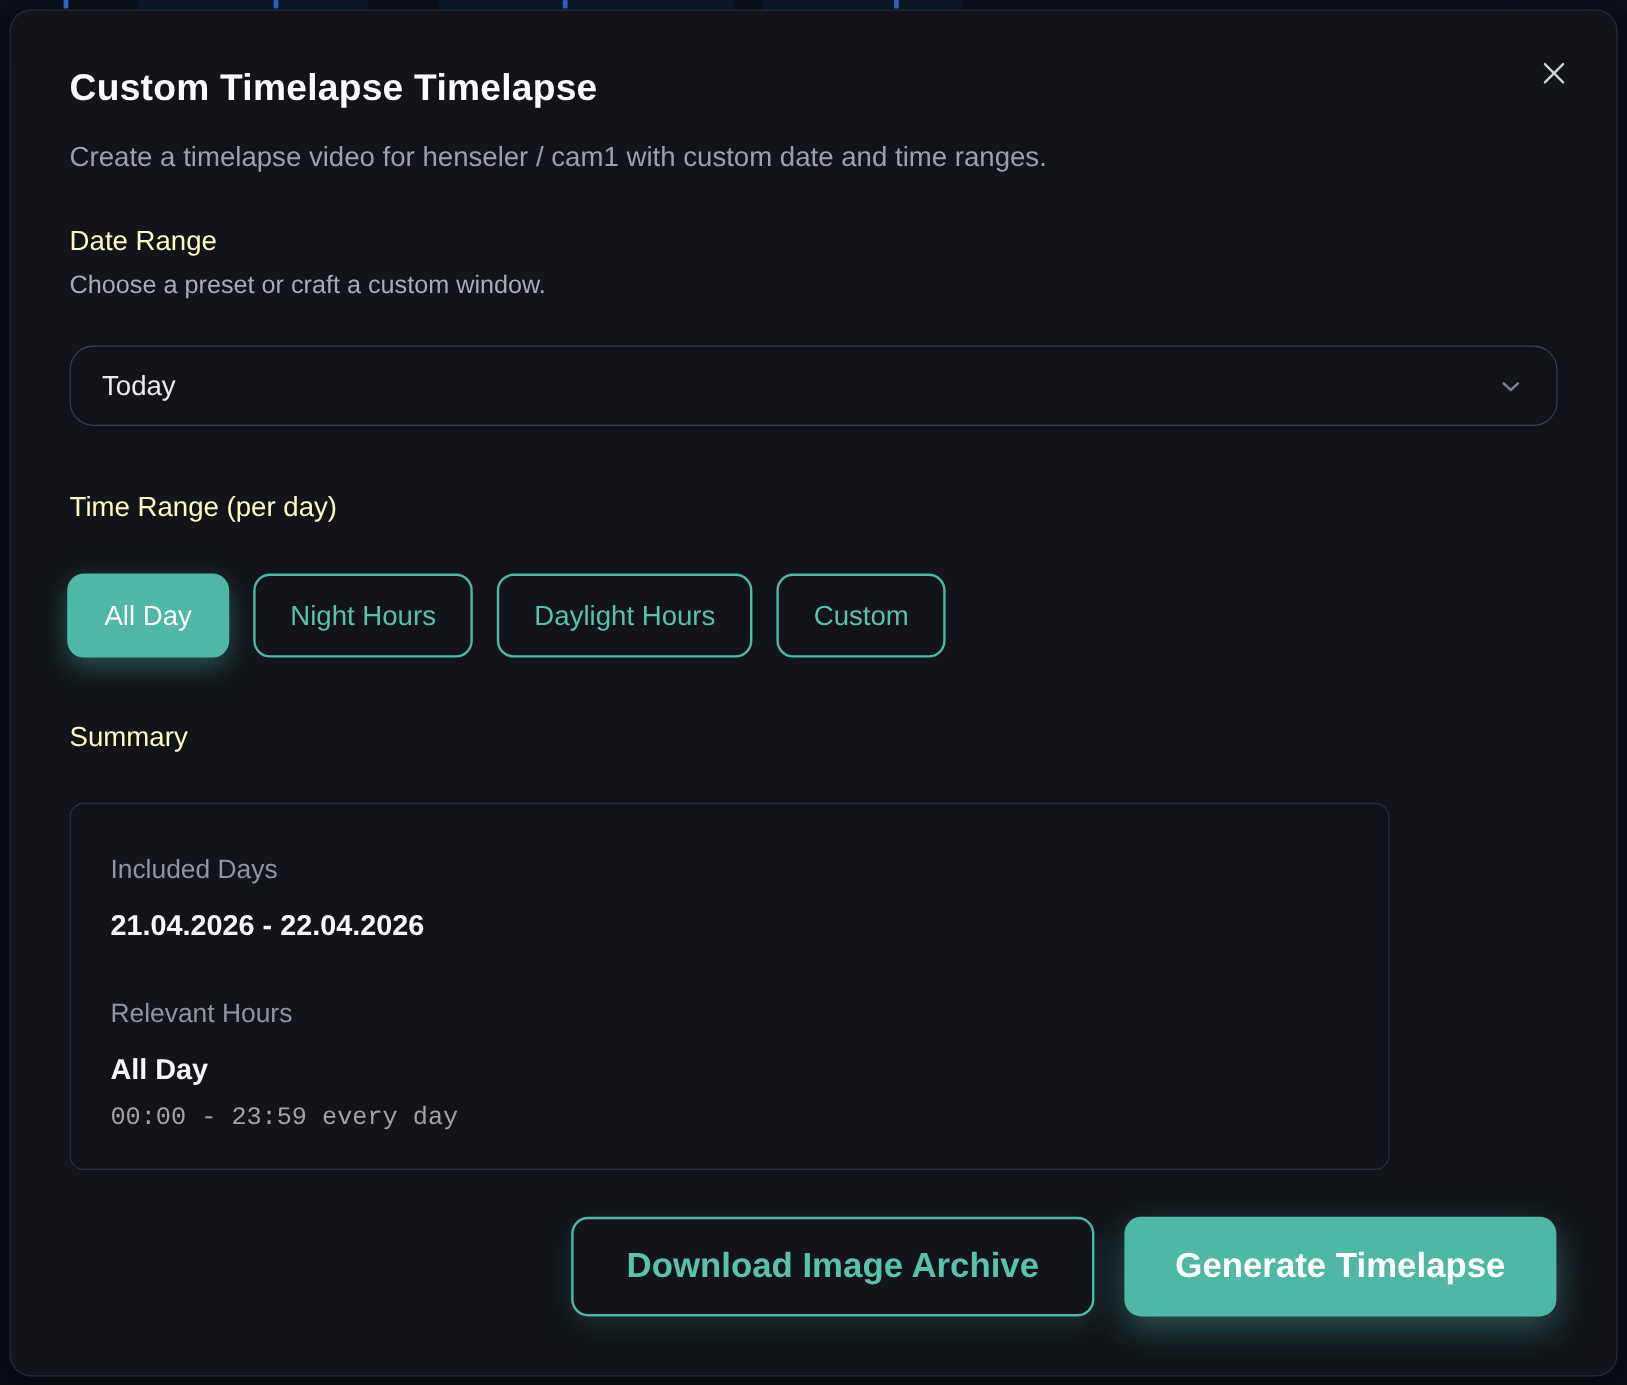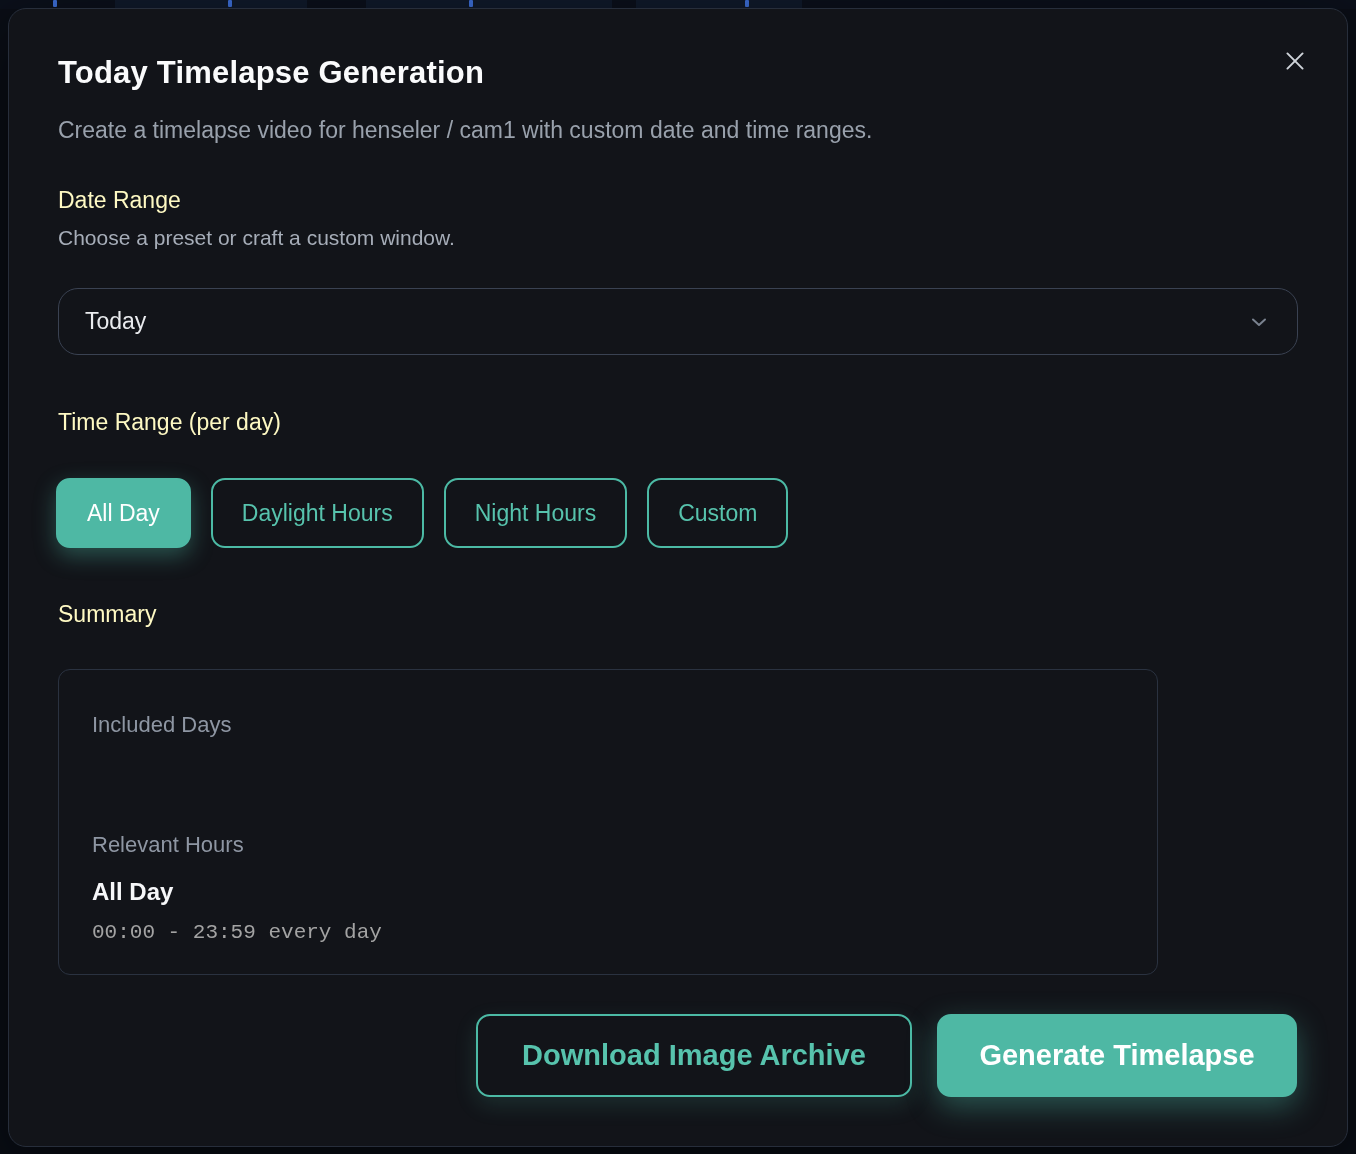--- a/index.html
+++ b/index.html
@@ -173,48 +173,49 @@
 
   <button class="close-btn">
     <span style="display:flex;">
       <svg width="26" height="26" viewBox="0 0 24 24" fill="none" stroke="#cfd4da" stroke-width="1.8" stroke-linecap="round">
         <line x1="5" y1="5" x2="19" y2="19"></line>
         <line x1="19" y1="5" x2="5" y2="19"></line>
       </svg>
     </span>
   </button>
 
-  <div class="modal-title">Today Timelapse Generation</div>
+  <div class="modal-title">Custom Timelapse Timelapse</div>
   <div class="modal-subtitle">Create a timelapse video for henseler / cam1 with custom date and time ranges.</div>
 
   <div class="section-heading h-date">Date Range</div>
   <div class="section-desc">Choose a preset or craft a custom window.</div>
 
   <div class="dropdown">
     <span class="dropdown-value">Today</span>
     <span class="dropdown-chevron">
       <svg width="24" height="24" viewBox="0 0 24 24" fill="none" stroke="#7a828f" stroke-width="2" stroke-linecap="round" stroke-linejoin="round">
         <polyline points="6 9.5 12 15 18 9.5"></polyline>
       </svg>
     </span>
   </div>
 
   <div class="section-heading h-time">Time Range (per day)</div>
 
   <div class="time-options">
     <button class="chip active">All Day</button>
+    <button class="chip">Night Hours</button>
     <button class="chip">Daylight Hours</button>
-    <button class="chip">Night Hours</button>
     <button class="chip">Custom</button>
   </div>
 
   <div class="section-heading h-summary">Summary</div>
 
   <div class="summary-box">
     <div class="sum-label l-days">Included Days</div>
+    <div class="sum-value v-days">21.04.2026 - 22.04.2026</div>
     <div class="sum-label l-hours">Relevant Hours</div>
     <div class="sum-value v-hours">All Day</div>
     <div class="sum-note">00:00 - 23:59 every day</div>
   </div>
 
   <div class="footer-actions">
     <button class="btn btn-outline">Download Image Archive</button>
     <button class="btn btn-fill">Generate Timelapse</button>
   </div>
 

